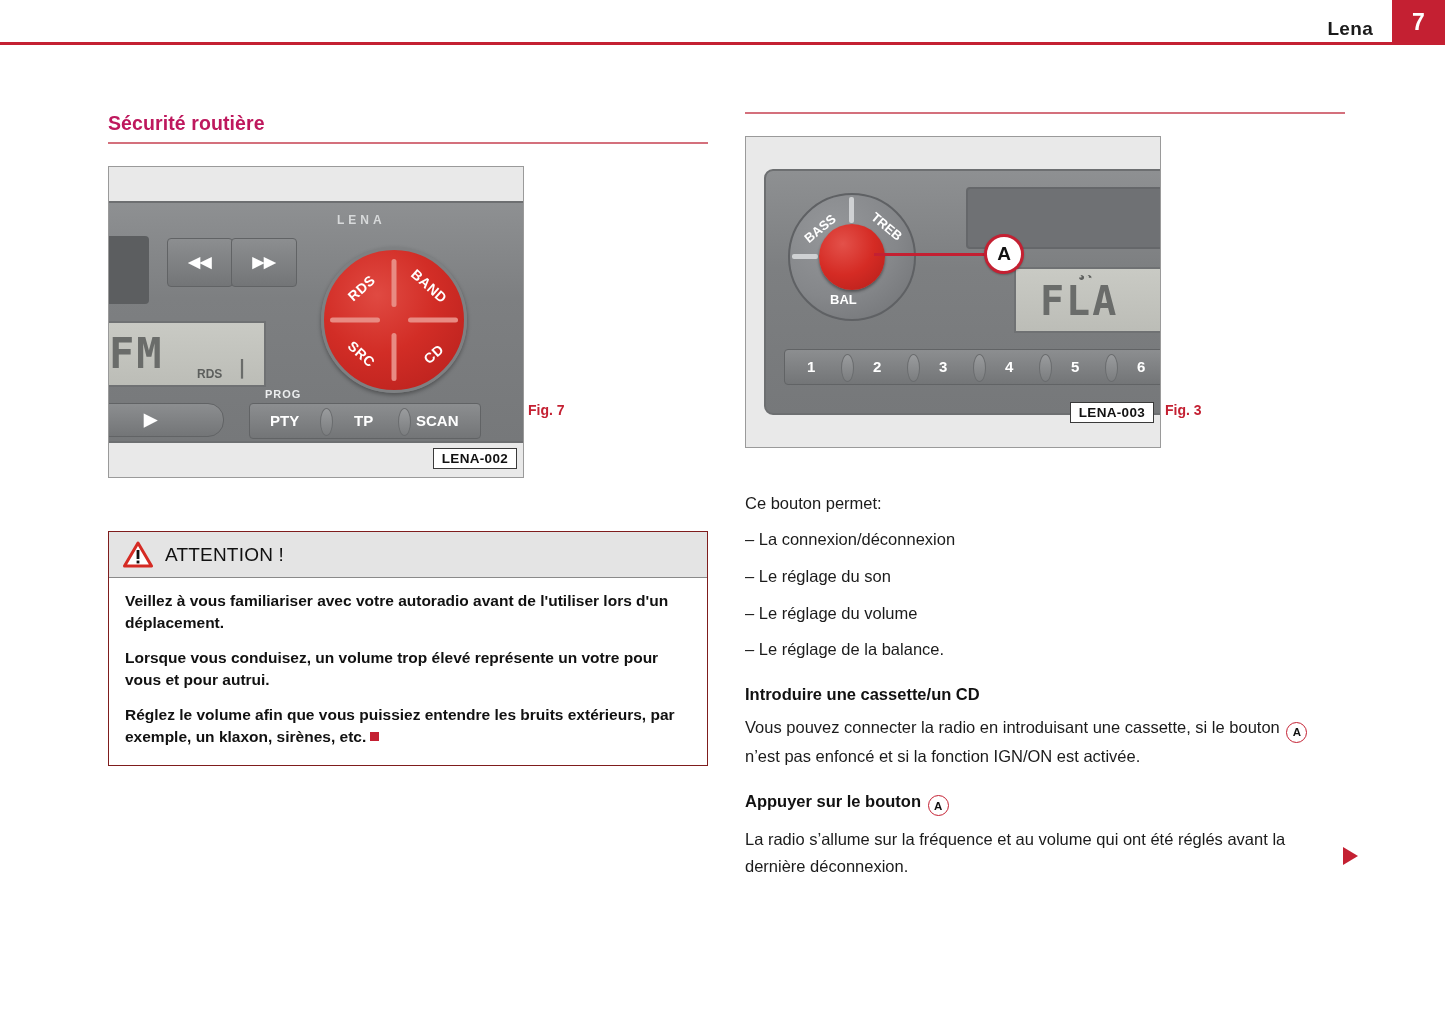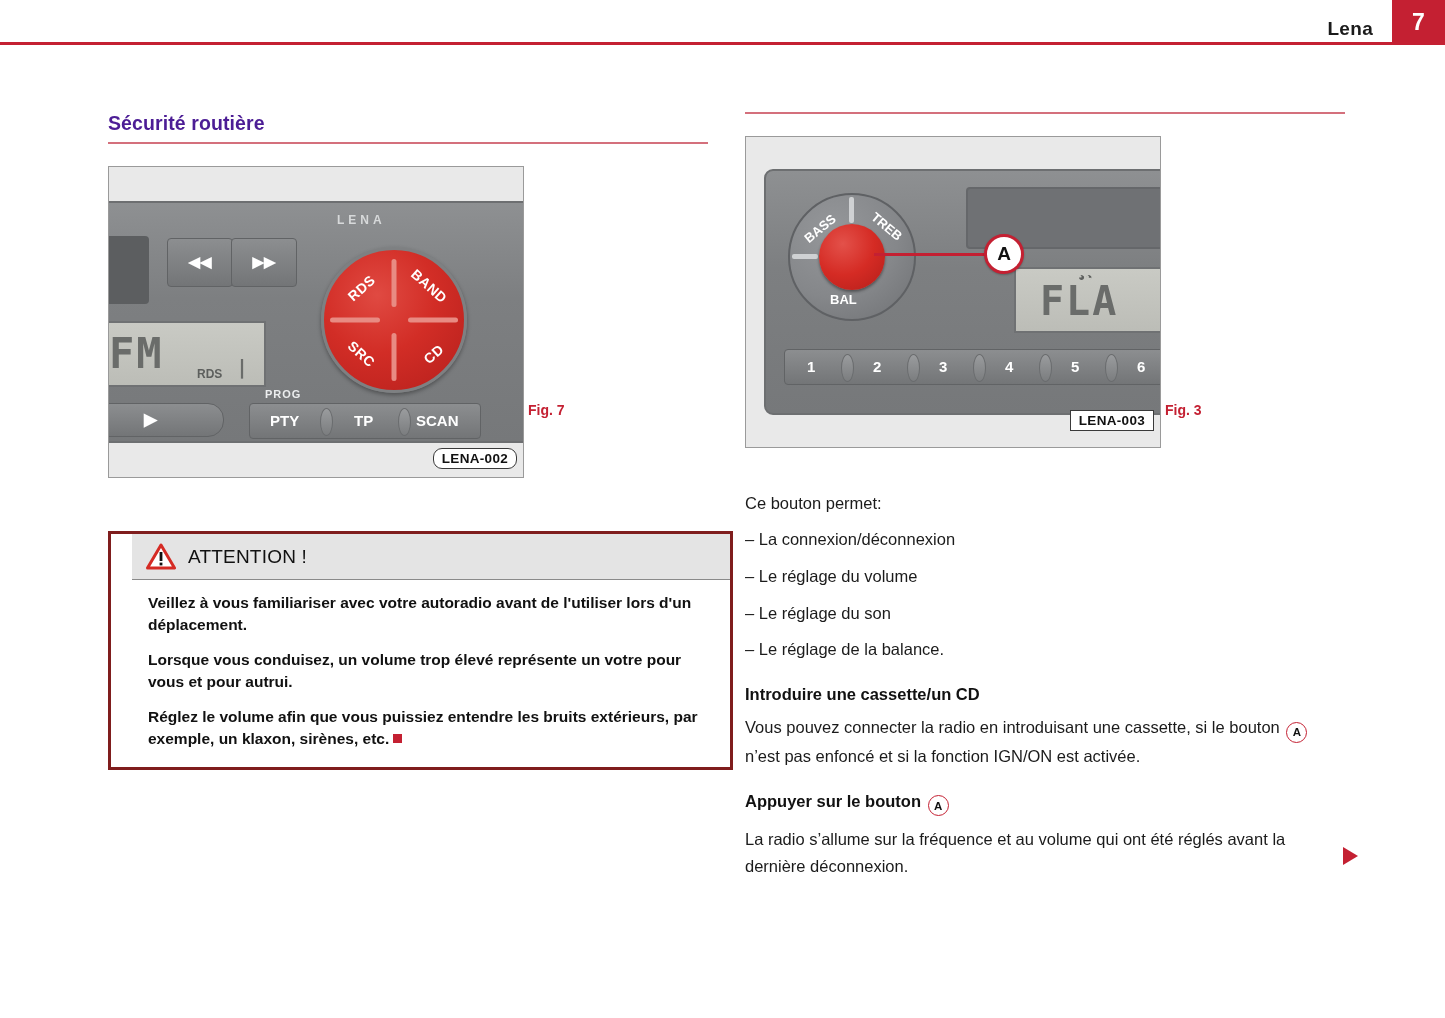--- a/index.html
+++ b/index.html
@@ -27,21 +27,21 @@
     position:absolute;right:72px;top:18px;
     font-size:19px;font-weight:bold;color:#1b1b1b;letter-spacing:.3px;
   }
 
   
   .column{position:absolute;top:112px;width:600px;}
   #left-column{left:108px;}
   #right-column{left:745px;}
 
   .section-heading{
-    font-size:19.5px;font-weight:bold;color:#4c1d95;
+    font-size:19.5px;font-weight:bold;color:#be185d;
     padding-bottom:7px;letter-spacing:.1px;
   }
   .heading-rule{height:1.5px;background:#d4707c;width:100%;margin-bottom:22px;}
 
   
   .figure-box{
     position:relative;width:414px;height:310px;
     border:1px solid #9a9a9a;background:#e9e9e9;overflow:hidden;
   }
   .fig-id{
@@ -122,21 +122,21 @@
     background:#ffffff;border:3px solid #c42032;
     display:flex;align-items:center;justify-content:center;
     font-size:19px;font-weight:bold;color:#111;
     box-shadow:0 1px 2px rgba(0,0,0,.25);
   }
   .callout-line{position:absolute;height:3px;background:#c42032;}
 
   
   #attention-box{
     position:absolute;left:108px;top:531px;width:598px;
-    border:3px solid #7f1d1d;background:#ffffff;padding-left:21px;
+    border:1px solid #7f1d1d;background:#ffffff;
   }
   #attention-head{
     display:flex;align-items:center;gap:12px;
     background:#e4e4e4;border-bottom:1px solid #8a8a8a;
     padding:9px 14px;
   }
   #attention-title{font-size:19px;font-weight:normal;color:#111;letter-spacing:.2px;}
   #attention-body{padding:12px 16px 14px 16px;}
   #attention-body p{
     margin:0 0 12px 0;font-size:15.5px;line-height:1.45;font-weight:bold;color:#111;
@@ -210,21 +210,21 @@
         <div class="cross-v" style="bottom:9px;height:48px;"></div>
         <div class="cross-h" style="left:6px;width:50px;"></div>
         <div class="cross-h" style="right:6px;width:50px;"></div>
         <span class="rocker-label" style="left:22px;top:30px;transform:rotate(-42deg);">RDS</span>
         <span class="rocker-label" style="right:14px;top:28px;transform:rotate(42deg);">BAND</span>
         <span class="rocker-label" style="left:22px;bottom:28px;transform:rotate(42deg);">SRC</span>
         <span class="rocker-label" style="right:20px;bottom:28px;transform:rotate(-42deg);">CD</span>
       </div>
     </div>
 
-    <div class="fig-id" style="right:6px;bottom:8px;border-radius:9px;">LENA-002</div>
+    <div class="fig-id" style="right:6px;bottom:8px;">LENA-002</div>
   </div>
   <div class="fig-label" style="left:420px;top:290px;">Fig. 7</div>
 </div>
 
 <div id="attention-box">
   <div id="attention-head">
     <svg width="30" height="27" viewBox="0 0 30 27">
       <polygon points="15,2 28.5,25 1.5,25" fill="#ffffff" stroke="#d52b24" stroke-width="3" stroke-linejoin="round"></polygon>
       <rect x="13.6" y="9" width="2.8" height="9" fill="#111"></rect>
       <rect x="13.6" y="19.6" width="2.8" height="2.8" fill="#111"></rect>
@@ -274,29 +274,29 @@
         <div class="sep-oval" style="left:56px;top:4px;"></div>
         <div class="sep-oval" style="left:122px;top:4px;"></div>
         <div class="sep-oval" style="left:188px;top:4px;"></div>
         <div class="sep-oval" style="left:254px;top:4px;"></div>
         <div class="sep-oval" style="left:320px;top:4px;"></div>
       </div>
     </div>
 
     <div class="callout-circle" style="left:238px;top:97px;">A</div>
 
-    <div class="fig-id" style="right:6px;bottom:16px;">LENA-003</div>
+    <div class="fig-id" style="right:6px;bottom:24px;">LENA-003</div>
   </div>
   <div class="fig-label" style="left:420px;top:290px;">Fig. 3</div>
 
   <div style="margin-top:42px;">
     <p class="body-text">Ce bouton permet:</p>
     <p class="list-item">– La connexion/déconnexion</p>
+    <p class="list-item">– Le réglage du son</p>
     <p class="list-item">– Le réglage du volume</p>
-    <p class="list-item">– Le réglage du son</p>
     <p class="list-item">– Le réglage de la balance.</p>
 
     <div class="sub-heading">Introduire une cassette/un CD</div>
     <p class="body-text"><span>Vous pouvez connecter la radio en introduisant une cassette, si le bouton</span> <span class="inline-a">A</span> <span>n’est pas enfoncé et si la fonction IGN/ON est activée.</span></p>
 
     <div class="sub-heading"><span>Appuyer sur le bouton</span> <span class="inline-a">A</span></div>
     <p class="body-text">La radio s’allume sur la fréquence et au volume qui ont été réglés avant la dernière déconnexion.</p>
   </div>
 </div>
 

